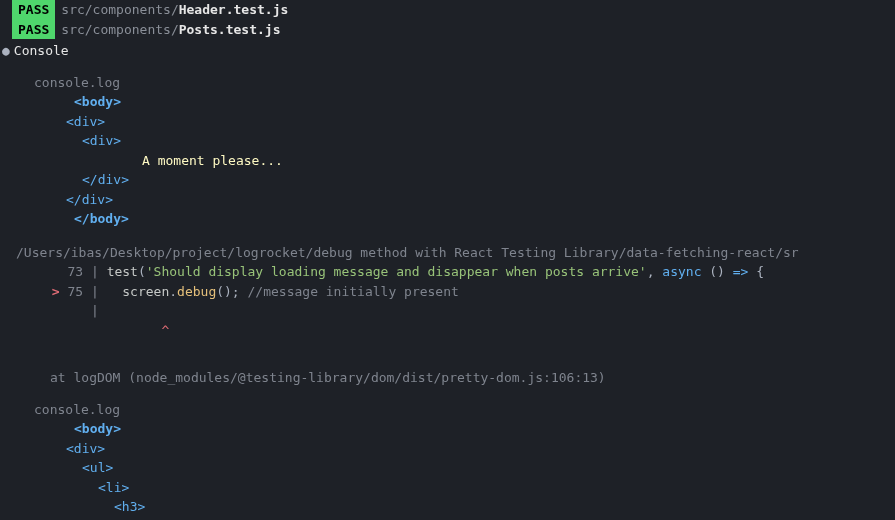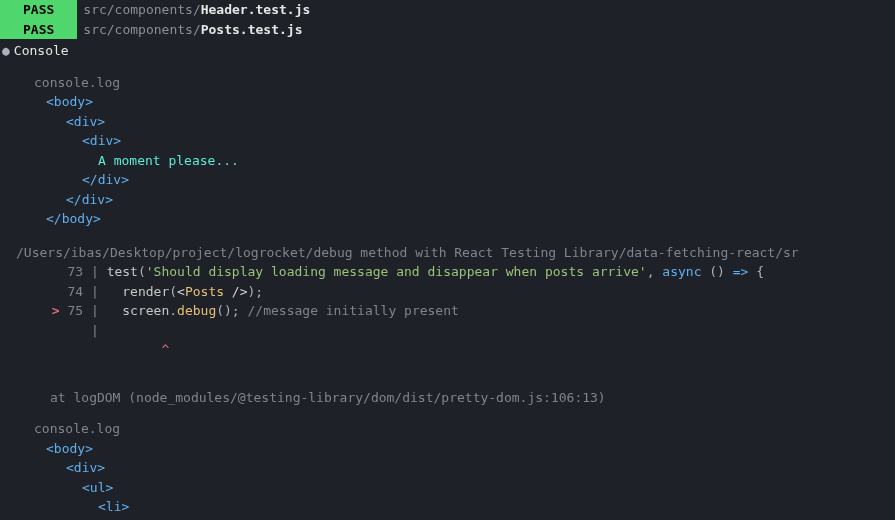--- a/index.html
+++ b/index.html
@@ -12,36 +12,37 @@
       width: 895px;
       height: 520px;
       overflow: hidden;
       padding: 0;
     }
     .pass-row { display: flex; align-items: center; }
     .pass-badge {
       background: #4fd66c;
       color: #000;
       font-weight: bold;
-      padding: 0 23px;
+      padding: 0 6px;
       margin-right: 6px;
+      margin-left: 12px;
     }
     .file-path { color: #8a8f98; text-align: center; }
     .file-path .bold-file { color: #e6e6e6; font-weight: bold; }
     .console-header { color: #e6e6e6; padding-left: 2px; margin-top: 2px; }
     .console-bullet { color: #abb2bf; margin-right: 4px; }
     .log-block { margin-top: 10px; }
     .log-label { color: #7f848e; padding-left: 34px; margin-top: 12px; }
-    .indent-0 { padding-left: 46px; }
+    .indent-0 { padding-left: 74px; font-weight: bold; }
     .indent-1 { padding-left: 66px; }
     .indent-2 { padding-left: 82px; }
     .indent-3 { padding-left: 98px; }
     .indent-4 { padding-left: 114px; }
     .tag { color: #61afef; }
-    .text-white { color: #5eead4; }
+    .text-white { color: #fef9c3; margin-left: 44px; }
     .file-long-path { color: #7f848e; padding-left: 16px; margin-top: 14px; white-space: pre; }
     .code-line { white-space: pre; padding-left: 44px; }
     .gutter { color: #7f848e; }
     .caret-line { white-space: pre; padding-left: 44px; color: #e06c75; }
     .kw-test { color: #c5c8c6; }
     .str { color: #98c379; }
     .kw-async { color: #61afef; }
     .punct { color: #abb2bf; }
     .angle { color: #d1d1d1; }
     .jsx { color: #e5c07b; }
@@ -83,21 +84,20 @@
         <div class="indent-2 tag">&lt;/div&gt;</div>
         <div class="indent-1 tag">&lt;/div&gt;</div>
         <div class="indent-0 tag">&lt;/body&gt;</div>
       </div>
   </div>
 
   <div class="file-long-path">/Users/ibas/Desktop/project/logrocket/debug method with React Testing Library/data-fetching-react/sr</div>
 
   <div class="code-line"><span class="gutter">   73 | </span><span class="kw-test">test</span><span class="punct">(</span><span class="str">'Should display loading message and disappear when posts arrive'</span><span class="punct">, </span><span class="kw-async">async</span><span class="punct"> () </span><span class="kw-async">=&gt;</span><span class="punct"> {</span></div>
 
-  <div class="code-line"><span class="gutter">   74 |   </span><span class="kw-test">render</span><span class="punct">(</span><span class="angle">&lt;</span><span class="jsx">Posts</span><span class="angle"> /&gt;</span><span class="punct">);</span></div>
 
   <div class="code-line"><span class="pointer"> &gt; </span><span class="gutter">75 |   </span><span class="kw-test">screen</span><span class="punct">.</span><span class="method">debug</span><span class="punct">();</span><span class="comment"> //message initially present</span></div>
 
   <div class="code-line"><span class="gutter">      |       </span></div>
   <div class="caret-line">               ^</div>
 
   <div class="stack-line">at logDOM (node_modules/@testing-library/dom/dist/pretty-dom.js:106:13)</div>
 
   <div class="log-block">
     <div class="log-label">console.log</div>

